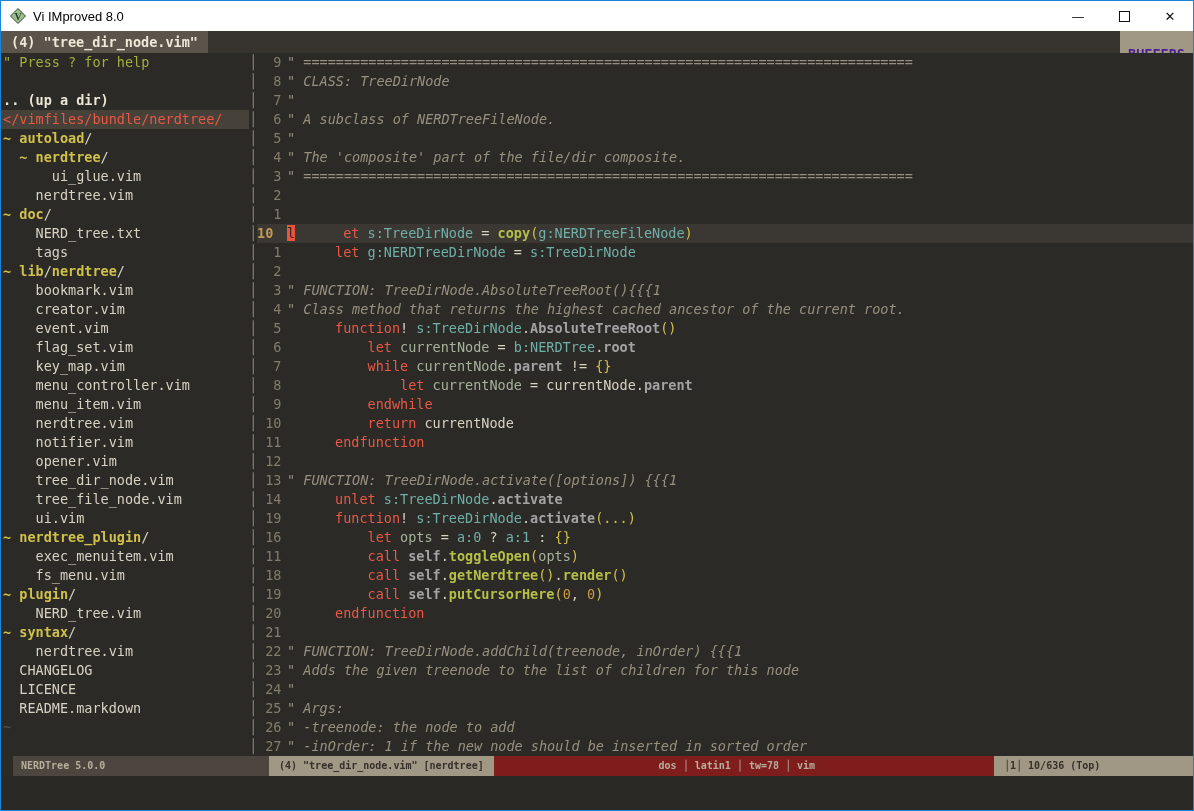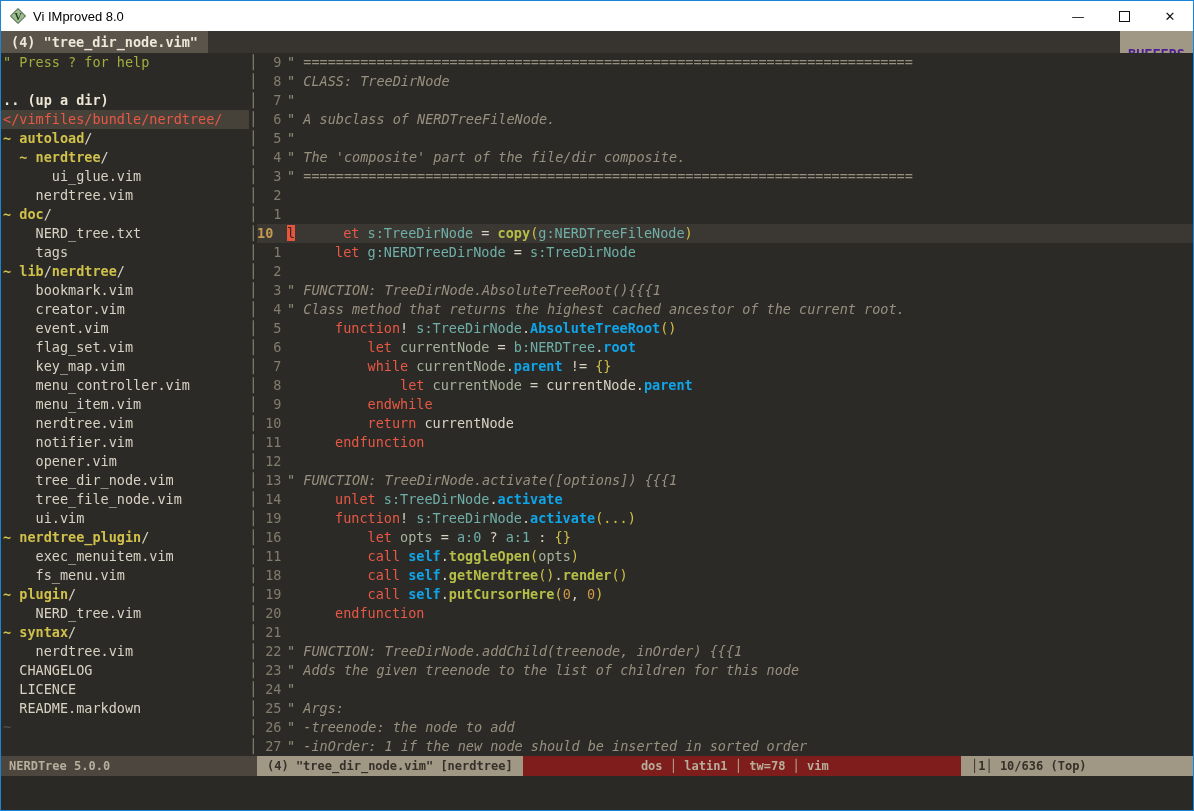--- a/index.html
+++ b/index.html
@@ -42,31 +42,31 @@
   .s-file{color:#d8d2c3;}
   .s-filler{color:#57524b;}
   .s-n{color:#d8d2c3;}
   .s-k{color:#e85845;margin-left:48px;}
   .s-c{color:#97907f;font-style:italic;}
   .s-cb{color:#97907f;font-style:italic;font-weight:normal;}
   .s-i{color:#6fafa7;}
   .s-v{color:#a6b29c;}
   .s-f{color:#b5bf48;font-weight:bold;}
   .s-p{color:#cfc04a;}
-  .s-w{color:#0ea5e9;font-weight:bold;}
+  .s-w{color:#a3a3a3;font-weight:bold;}
   .s-num{color:#cf9a45;}
   .s-cur{background:#e8543c;color:#35271f;}
   
-  .sl{height:20px;display:flex;font-size:12px;line-height:20px;font-weight:bold;}
+  .sl{height:20px;display:flex;font-size:10px;line-height:20px;font-weight:bold;padding-left:12px;}
   .sl-tree{width:256px;flex:none;background:#4c463f;color:#b7ae9b;padding-left:8px;
            box-sizing:border-box;white-space:pre;}
   .sl-file{background:#a09884;color:#36302a;padding:0 10px;flex:none;white-space:pre;}
   .sl-fill{flex:1;background:#7f1d1d;color:#b7ae9b;text-align:center;
            padding-right:14px;white-space:pre;}
-  .sl-ruler{flex:none;width:232px;background:#a09884;color:#36302a;padding-left:10px;
+  .sl-ruler{flex:none;width:199px;background:#a09884;color:#36302a;padding-left:10px;
             box-sizing:border-box;white-space:pre;}
   
   .cmd{height:34px;background:#2b2926;}
 </style>
 </head>
 <body>
 
 <div class="win">
 
   <div class="titlebar">

